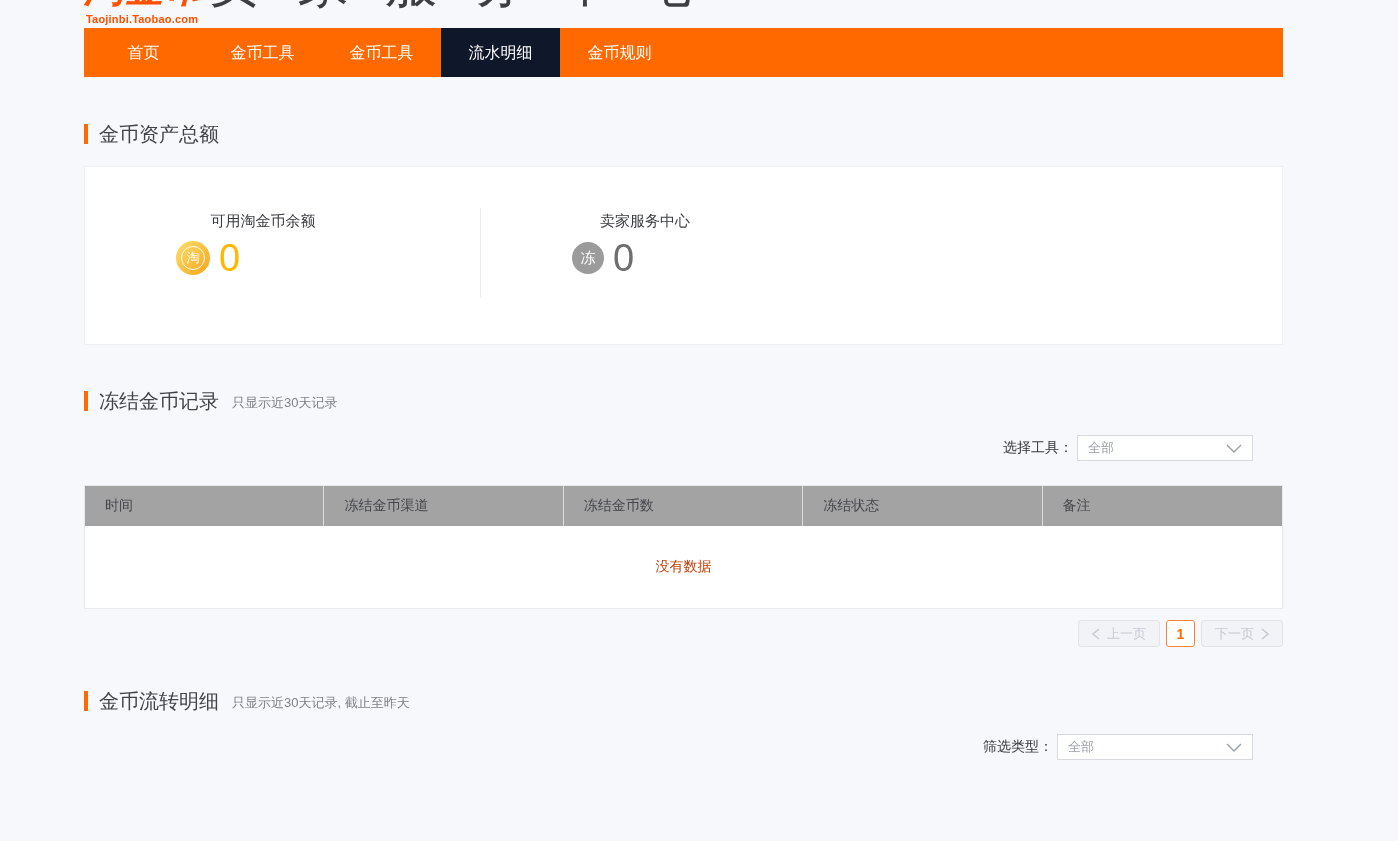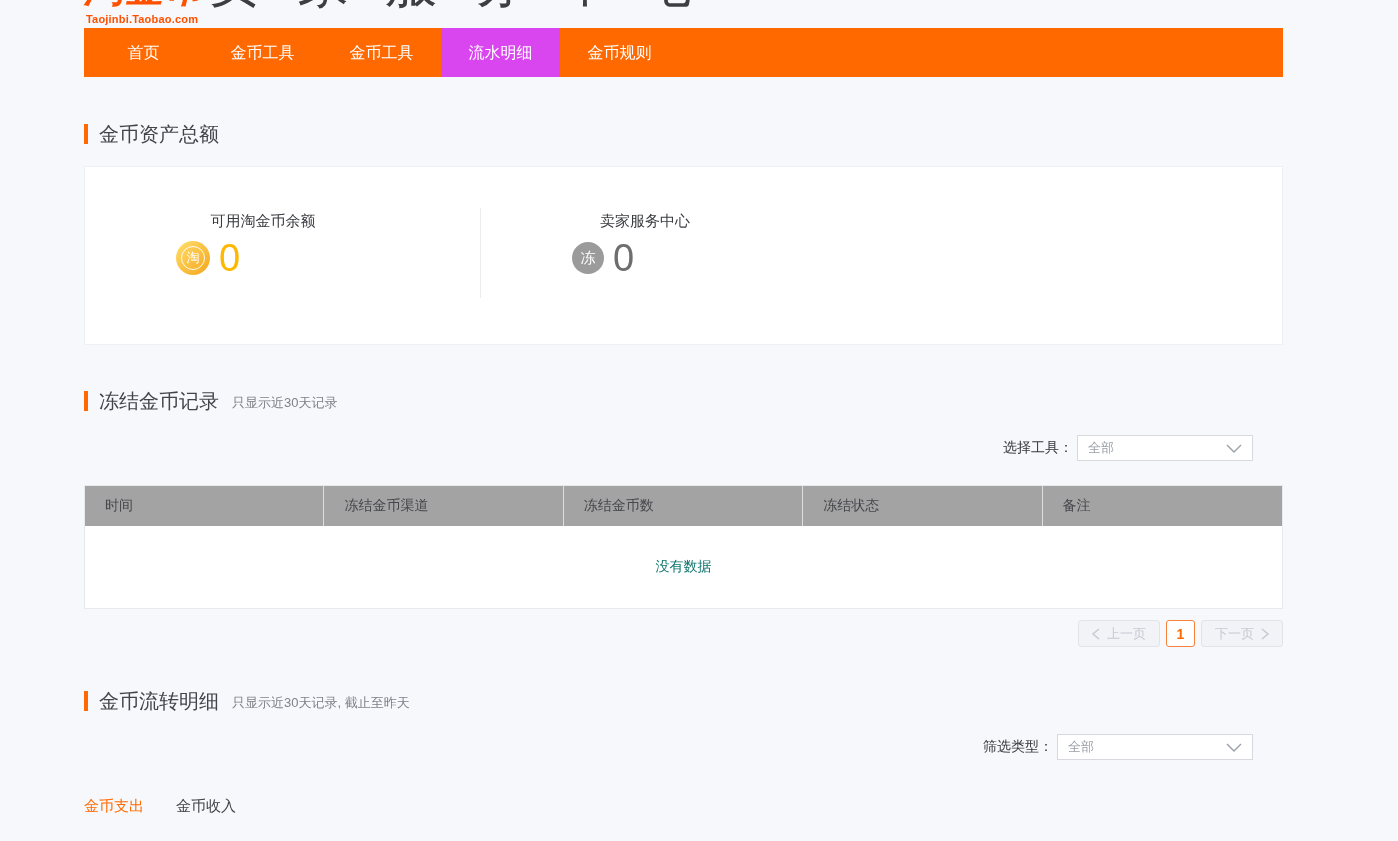--- a/index.html
+++ b/index.html
@@ -27,21 +27,21 @@
     position:absolute; left:125px; top:-46px; line-height:58px;
     font-size:52px; color:#3d3e42; letter-spacing:36px; white-space:nowrap;
   }
 
   
   .nav { height:49px; background:#ff6900; display:flex; }
   .nav-item {
     width:119px; height:49px; line-height:49px; text-align:center;
     color:#ffffff; font-size:16px; cursor:pointer;
   }
-  .nav-item.active { background:#d946ef; }
+  .nav-item.active { background:#0f172a; }
 
   
   .section-heading { display:flex; align-items:center; height:22px; }
   .section-heading .bar { width:4px; height:20px; background:#ff6900; margin-right:11px; }
   .section-heading .title { font-size:20px; color:#43444a; }
   .section-heading .note { font-size:13px; color:#7e8188; margin-left:13px; margin-top:4px; }
   .h-assets { margin-top:46px; }
   .h-frozen { margin-top:45px; }
   .h-flow   { margin-top:43px; }
 
@@ -102,21 +102,21 @@
   
   .records-table { margin-top:24px; border:1px solid #e8e9ed; background:#ffffff; }
   .table-head { display:flex; height:40px; background:#a3a3a3; }
   .th-cell {
     width:20%; display:flex; align-items:center; padding-left:20px;
     font-size:14px; color:#46474c; border-right:1px solid #dddee2;
   }
   .th-cell:last-child { border-right:none; }
   .table-empty {
     height:82px; display:flex; align-items:center; justify-content:center;
-    font-size:14px; color:#0f766e;
+    font-size:14px; color:#c2410c;
   }
 
   
   .pagination { display:flex; justify-content:flex-end; gap:6px; margin-top:11px; }
   .pg-btn {
     height:27px; padding:0 13px; background:#f2f3f6; border:1px solid #e3e4e9;
     border-radius:3px; color:#c6c9d2; font-size:13px;
     display:flex; align-items:center; gap:7px; cursor:pointer;
   }
   .pg-chevron { width:8px; height:12px; }
@@ -229,17 +229,13 @@
   <div class="filter-row filter-row-2">
     <span class="filter-label">筛选类型：</span>
     <div class="dropdown dd-type">
       <span class="dd-value">全部</span>
       <svg class="chevron-down" viewBox="0 0 16 9">
           <polyline points="1,1 8,8 15,1"></polyline>
         </svg>
     </div>
   </div>
 
-  <div class="flow-tabs">
-    <div class="flow-tab active">金币支出</div>
-    <div class="flow-tab">金币收入</div>
-  </div>
 </div>
 
 </body></html>

